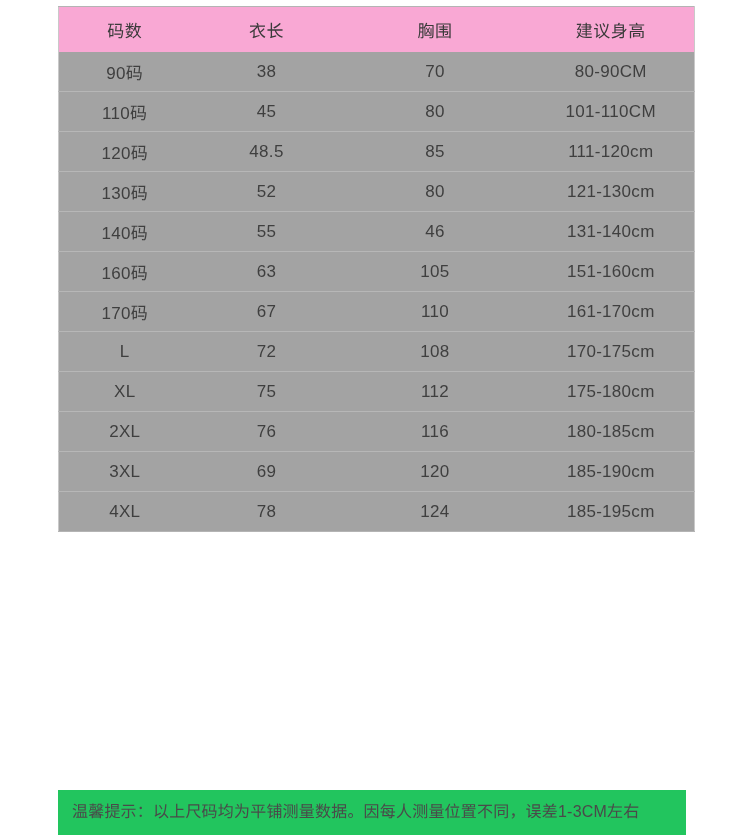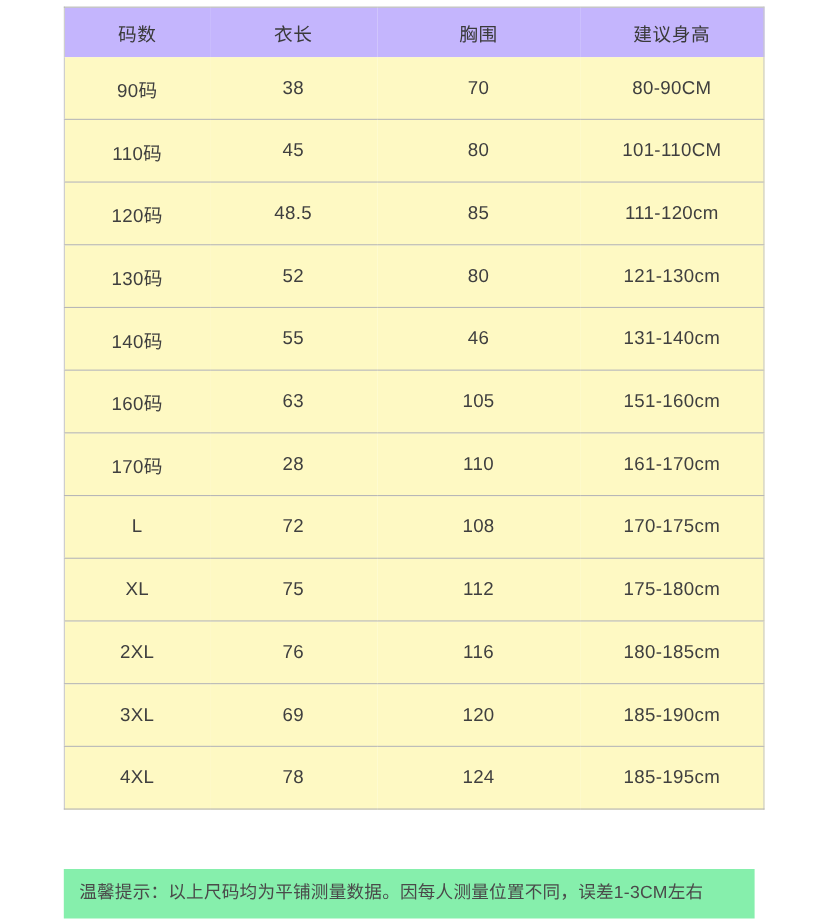--- a/index.html
+++ b/index.html
@@ -36,56 +36,56 @@
     border-top: 1px solid #b4b4b4;
     border-bottom: 1px solid #b4b4b4;
   }
 
   .size-table col.c1 { width: 132px; }
   .size-table col.c2 { width: 152px; }
   .size-table col.c3 { width: 185px; }
   .size-table col.c4 { width: 167px; }
 
   .size-table thead th {
-    background: #c4b5fd;
+    background: #f9a8d4;
     height: 45px;
     font-weight: normal;
     font-size: 17px;
     color: #3a3a3a;
     text-align: center;
     vertical-align: middle;
     padding: 0;
     border: none;
     letter-spacing: 0.5px;
   }
 
   .size-table tbody td {
-    height: 56px;
+    height: 39px;
     font-size: 17px;
     color: #3f3f3f;
     text-align: center;
     vertical-align: middle;
     padding: 0;
-    background: #fef9c3;
+    background: #a3a3a3;
     border-top: 1px solid #b7b7b7;
     letter-spacing: 0.3px;
   }
 
   .size-table tbody tr:first-child td {
     border-top: none;
   }
 
   
   .note-band {
     position: absolute;
     left: 58px;
     top: 790px;
     width: 628px;
     height: 45px;
-    background: #86efac;
+    background: #22c55e;
     display: flex;
     align-items: center;
     box-sizing: border-box;
     padding: 0 14px;
   }
 
   .note-band .note-text {
     font-size: 16px;
     color: #4a4a4a;
     line-height: 1.4;
@@ -145,21 +145,21 @@
           <td>131-140cm</td>
         </tr>
         <tr>
           <td>160码</td>
           <td>63</td>
           <td>105</td>
           <td>151-160cm</td>
         </tr>
         <tr>
           <td>170码</td>
-          <td>28</td>
+          <td>67</td>
           <td>110</td>
           <td>161-170cm</td>
         </tr>
         <tr>
           <td>L</td>
           <td>72</td>
           <td>108</td>
           <td>170-175cm</td>
         </tr>
         <tr>

